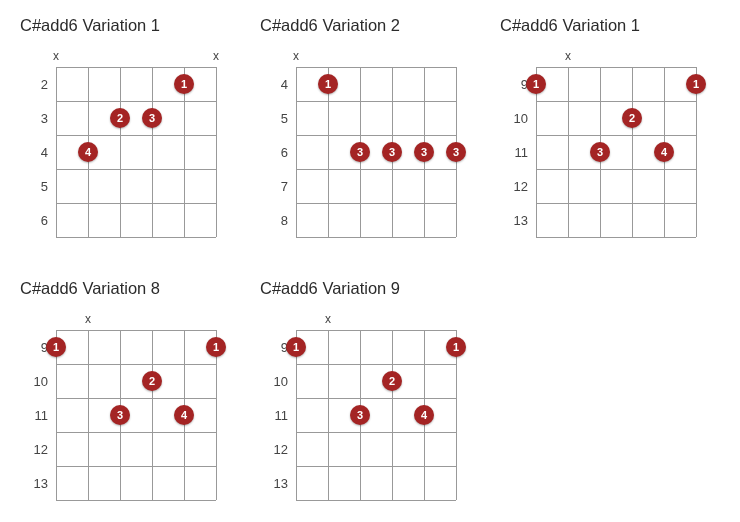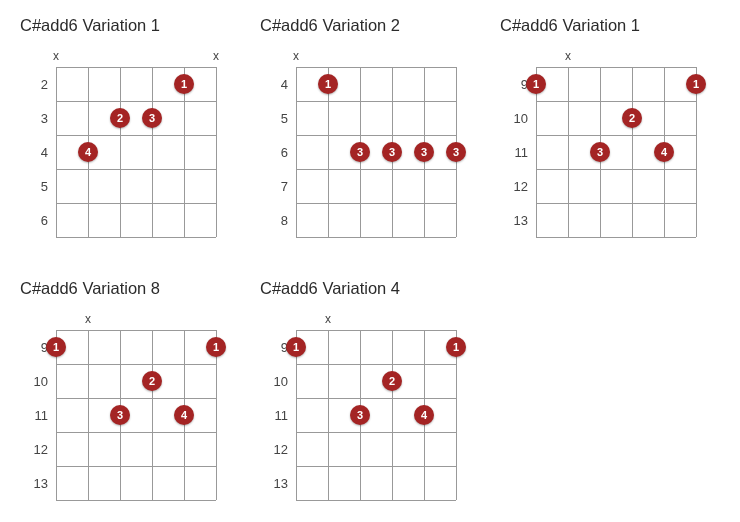--- a/index.html
+++ b/index.html
@@ -184,21 +184,21 @@
         <div class="fret-label" style="left: 0px; top: 137px;">12</div>
         <div class="fret-label" style="left: 0px; top: 171px;">13</div>
         <div class="dot" style="left: 36px; top: 35px; background: rgb(164, 36, 36);">1</div>
         <div class="dot" style="left: 196px; top: 35px; background: rgb(164, 36, 36);">1</div>
         <div class="dot" style="left: 132px; top: 69px; background: rgb(164, 36, 36);">2</div>
         <div class="dot" style="left: 100px; top: 103px; background: rgb(164, 36, 36);">3</div>
         <div class="dot" style="left: 164px; top: 103px; background: rgb(164, 36, 36);">4</div>
       </div>
     </div>
     <div class="chord">
-      <div class="chord-title">C#add6 Variation 4</div>
+      <div class="chord-title">C#add6 Variation 9</div>
       <div class="diagram">
         <div class="open-mark" style="left: 68px; top: 0px;">x</div>
         <div class="hline" style="top: 18px; left: 36px; width: 160px; right: auto;"></div>
         <div class="hline" style="top: 52px; left: 36px; width: 160px; right: auto;"></div>
         <div class="hline" style="top: 86px; left: 36px; width: 160px; right: auto;"></div>
         <div class="hline" style="top: 120px; left: 36px; width: 160px; right: auto;"></div>
         <div class="hline" style="top: 154px; left: 36px; width: 160px; right: auto;"></div>
         <div class="hline" style="top: 188px; left: 36px; width: 160px; right: auto;"></div>
         <div class="vline" style="left: 36px; top: 18px; height: 170px; bottom: auto;"></div>
         <div class="vline" style="left: 68px; top: 18px; height: 170px; bottom: auto;"></div>

